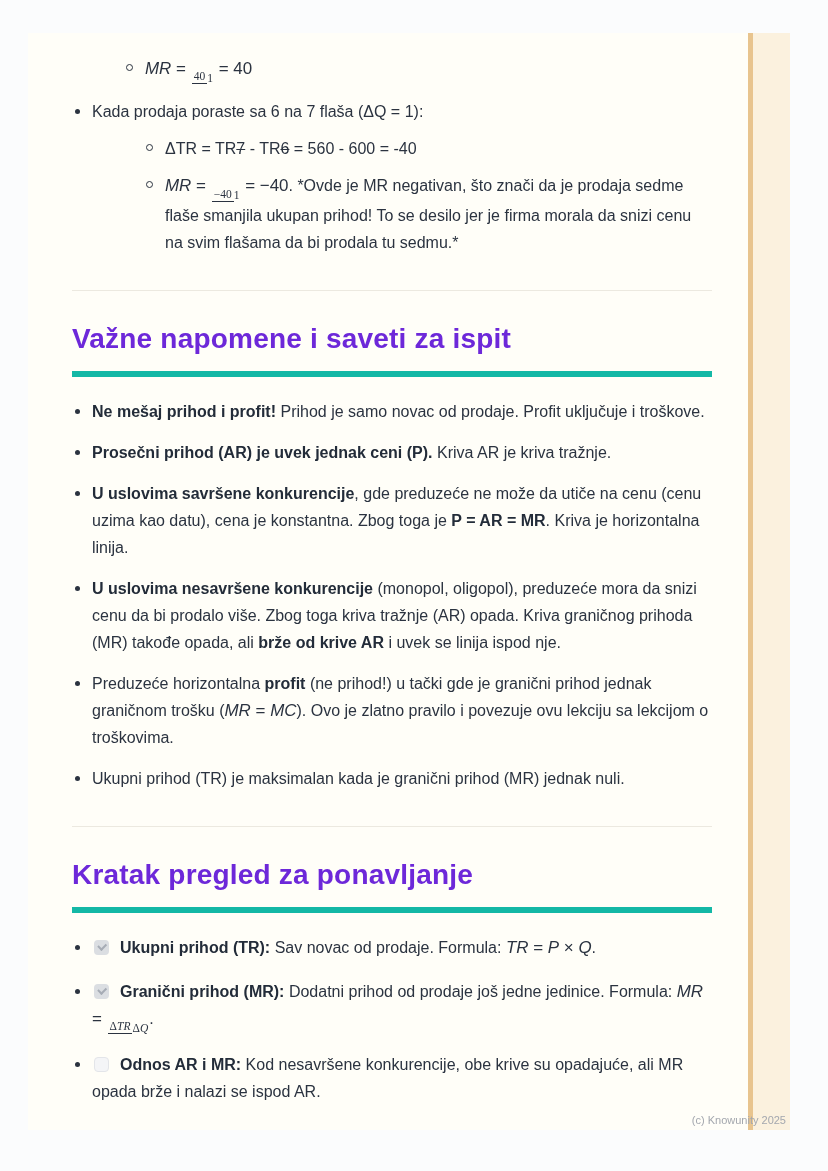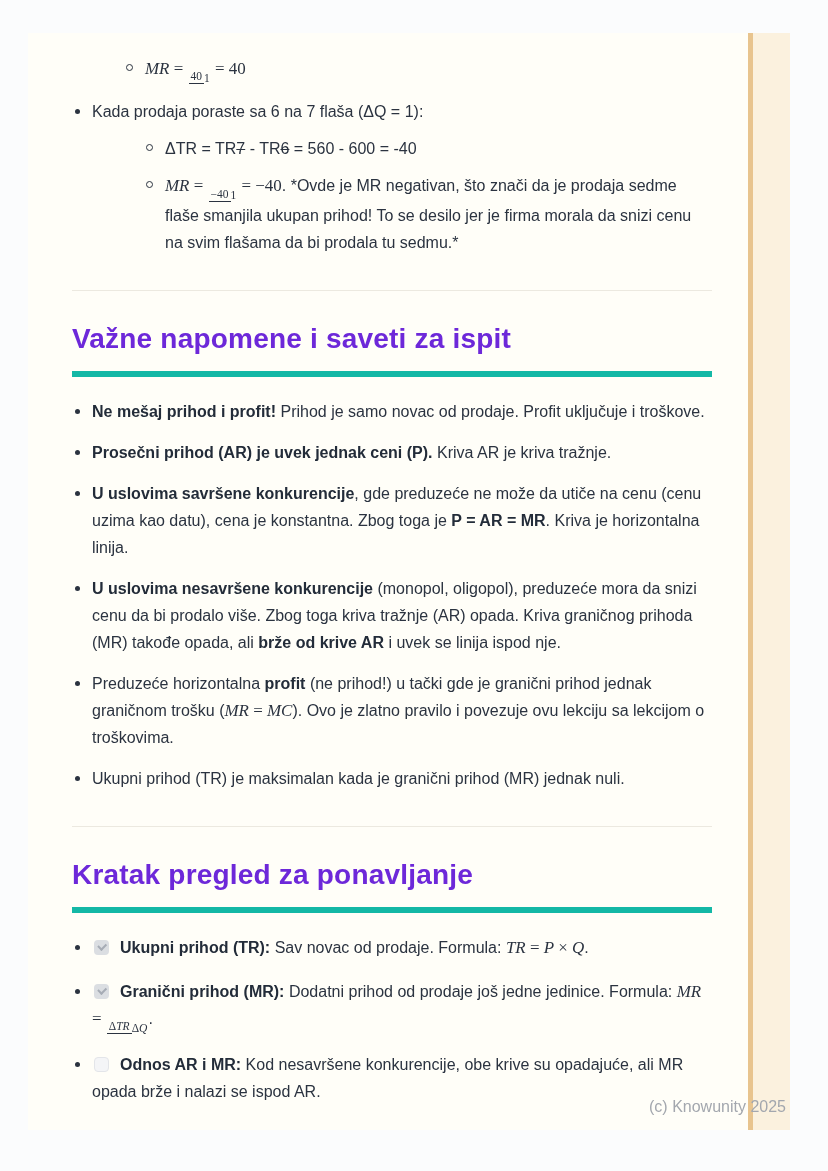--- a/index.html
+++ b/index.html
@@ -71,21 +71,21 @@
     margin:31px 0 0 0;
     padding:0 0 15px 0;
     border-bottom:6px solid #14b8a6;
     letter-spacing:0.2px;
   }
   .after-heading{margin-top:21px;}
   
   .bold{font-weight:700;color:#232C39;}
   .strike{text-decoration:line-through;}
   .math{
-    font-family:Liberation Serif, serif;
+    font-family:Liberation Sans, sans-serif;
     font-size:1.06em;
   }
   .math i{font-style:italic;}
   .frac{
     display:inline-flex;
     flex-direction:row;
     align-items:center;
     vertical-align:-0.55em;
     line-height:1.05;
     font-family:"Liberation Serif","DejaVu Serif",serif;
@@ -124,22 +124,22 @@
     transform:rotate(-45deg);
   }
   .checkbox.unchecked{
     background:#F4F5F7;
     border:1px solid #E3E5E9;
     width:13px;height:13px;
   }
   
   .footer{
     position:absolute;
-    right:4px;bottom:14px;
-    font-size:16px;
+    right:4px;bottom:4px;
+    font-size:11px;
     color:#A3A7AE;
     z-index:5;
   }
 </style>
 </head>
 <body>
 
 <div class="page">
   <div class="accent-strip"></div>
   <div class="accent-bar"></div>

